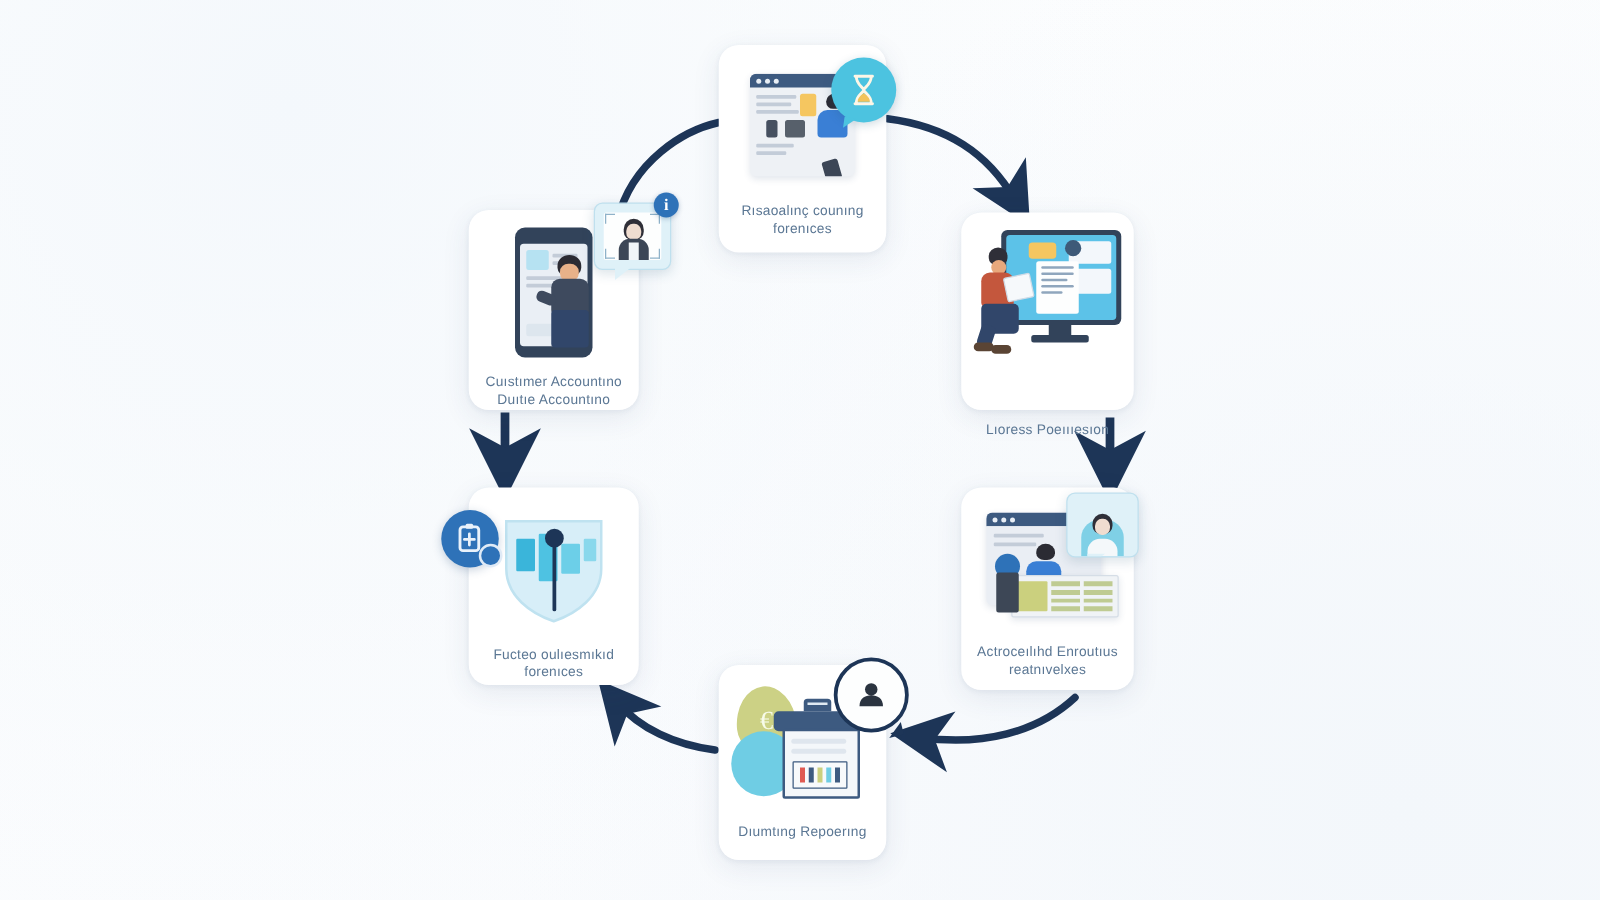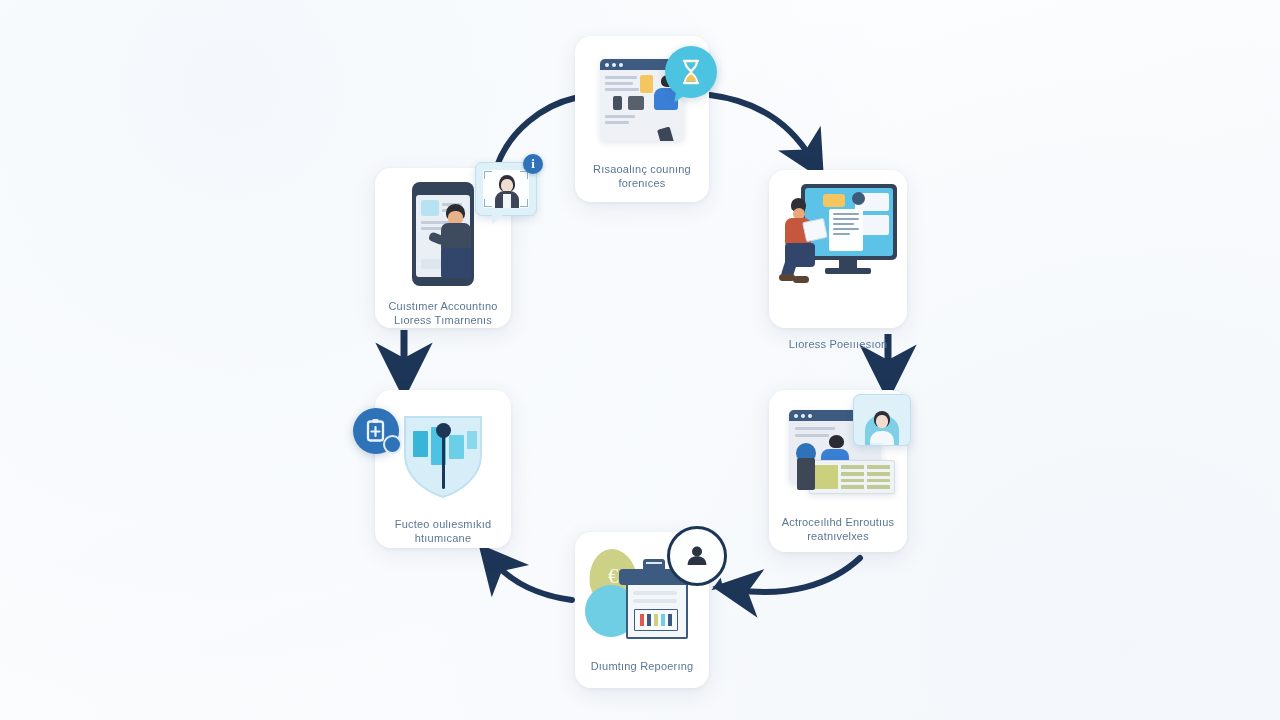--- a/index.html
+++ b/index.html
@@ -333,21 +333,21 @@
           <svg width="24" height="26" viewBox="0 0 24 26">
             <rect x="4" y="3.5" width="15" height="19" rx="2.4" fill="none" stroke="#e9f2fb" stroke-width="2.3"></rect>
             <rect x="8.5" y="1" width="6" height="4" rx="1.2" fill="#e9f2fb"></rect>
             <path d="M11.5,9 V18 M7.5,13.5 H15.5" stroke="#e9f2fb" stroke-width="2.2" stroke-linecap="round"></path>
           </svg>
         </div>
         <div style="position:absolute;right:-3px;bottom:0;width:15px;height:15px;border-radius:50%;background:#2e72b8;border:2px solid #dfeaf6;"></div>
       </div>
     </div>
     <div class="label">Fucteo oulıesmıkıd
-htıumıcane</div>
+forenıces</div>
   </div>
 
   <div class="card" id="card-left">
     <div class="art" style="height:108px;">
 
       <div style="position:relative;width:62px;height:104px;background:#32435a;border-radius:8px;padding:4px;box-sizing:border-box;">
         <div style="display:flex;gap:3px;justify-content:flex-start;padding:2px 0 3px 3px;">
           <span class="dot" style="width:4px;height:4px;"></span>
           <span class="dot" style="width:4px;height:4px;"></span>
           <span class="dot" style="width:4px;height:4px;"></span>
@@ -385,16 +385,16 @@
             <span style="position:absolute;left:1px;bottom:1px;width:7px;height:7px;border-left:1.5px solid #8fb2c9;border-bottom:1.5px solid #8fb2c9;"></span>
             <span style="position:absolute;right:1px;bottom:1px;width:7px;height:7px;border-right:1.5px solid #8fb2c9;border-bottom:1.5px solid #8fb2c9;"></span>
           </div>
         </div>
         <div style="position:absolute;right:-6px;top:-8px;width:20px;height:20px;border-radius:50%;background:#2e72b8;display:flex;align-items:center;justify-content:center;box-shadow:0 1px 4px rgba(30,70,120,.3);">
           <span class="mono-i">i</span>
         </div>
       </div>
     </div>
     <div class="label">Cuıstımer Accountıno
-Lıoress Tımarnenıs</div>
+Duıtıe Accountıno</div>
   </div>
 
 </div>
 
 </body></html>

